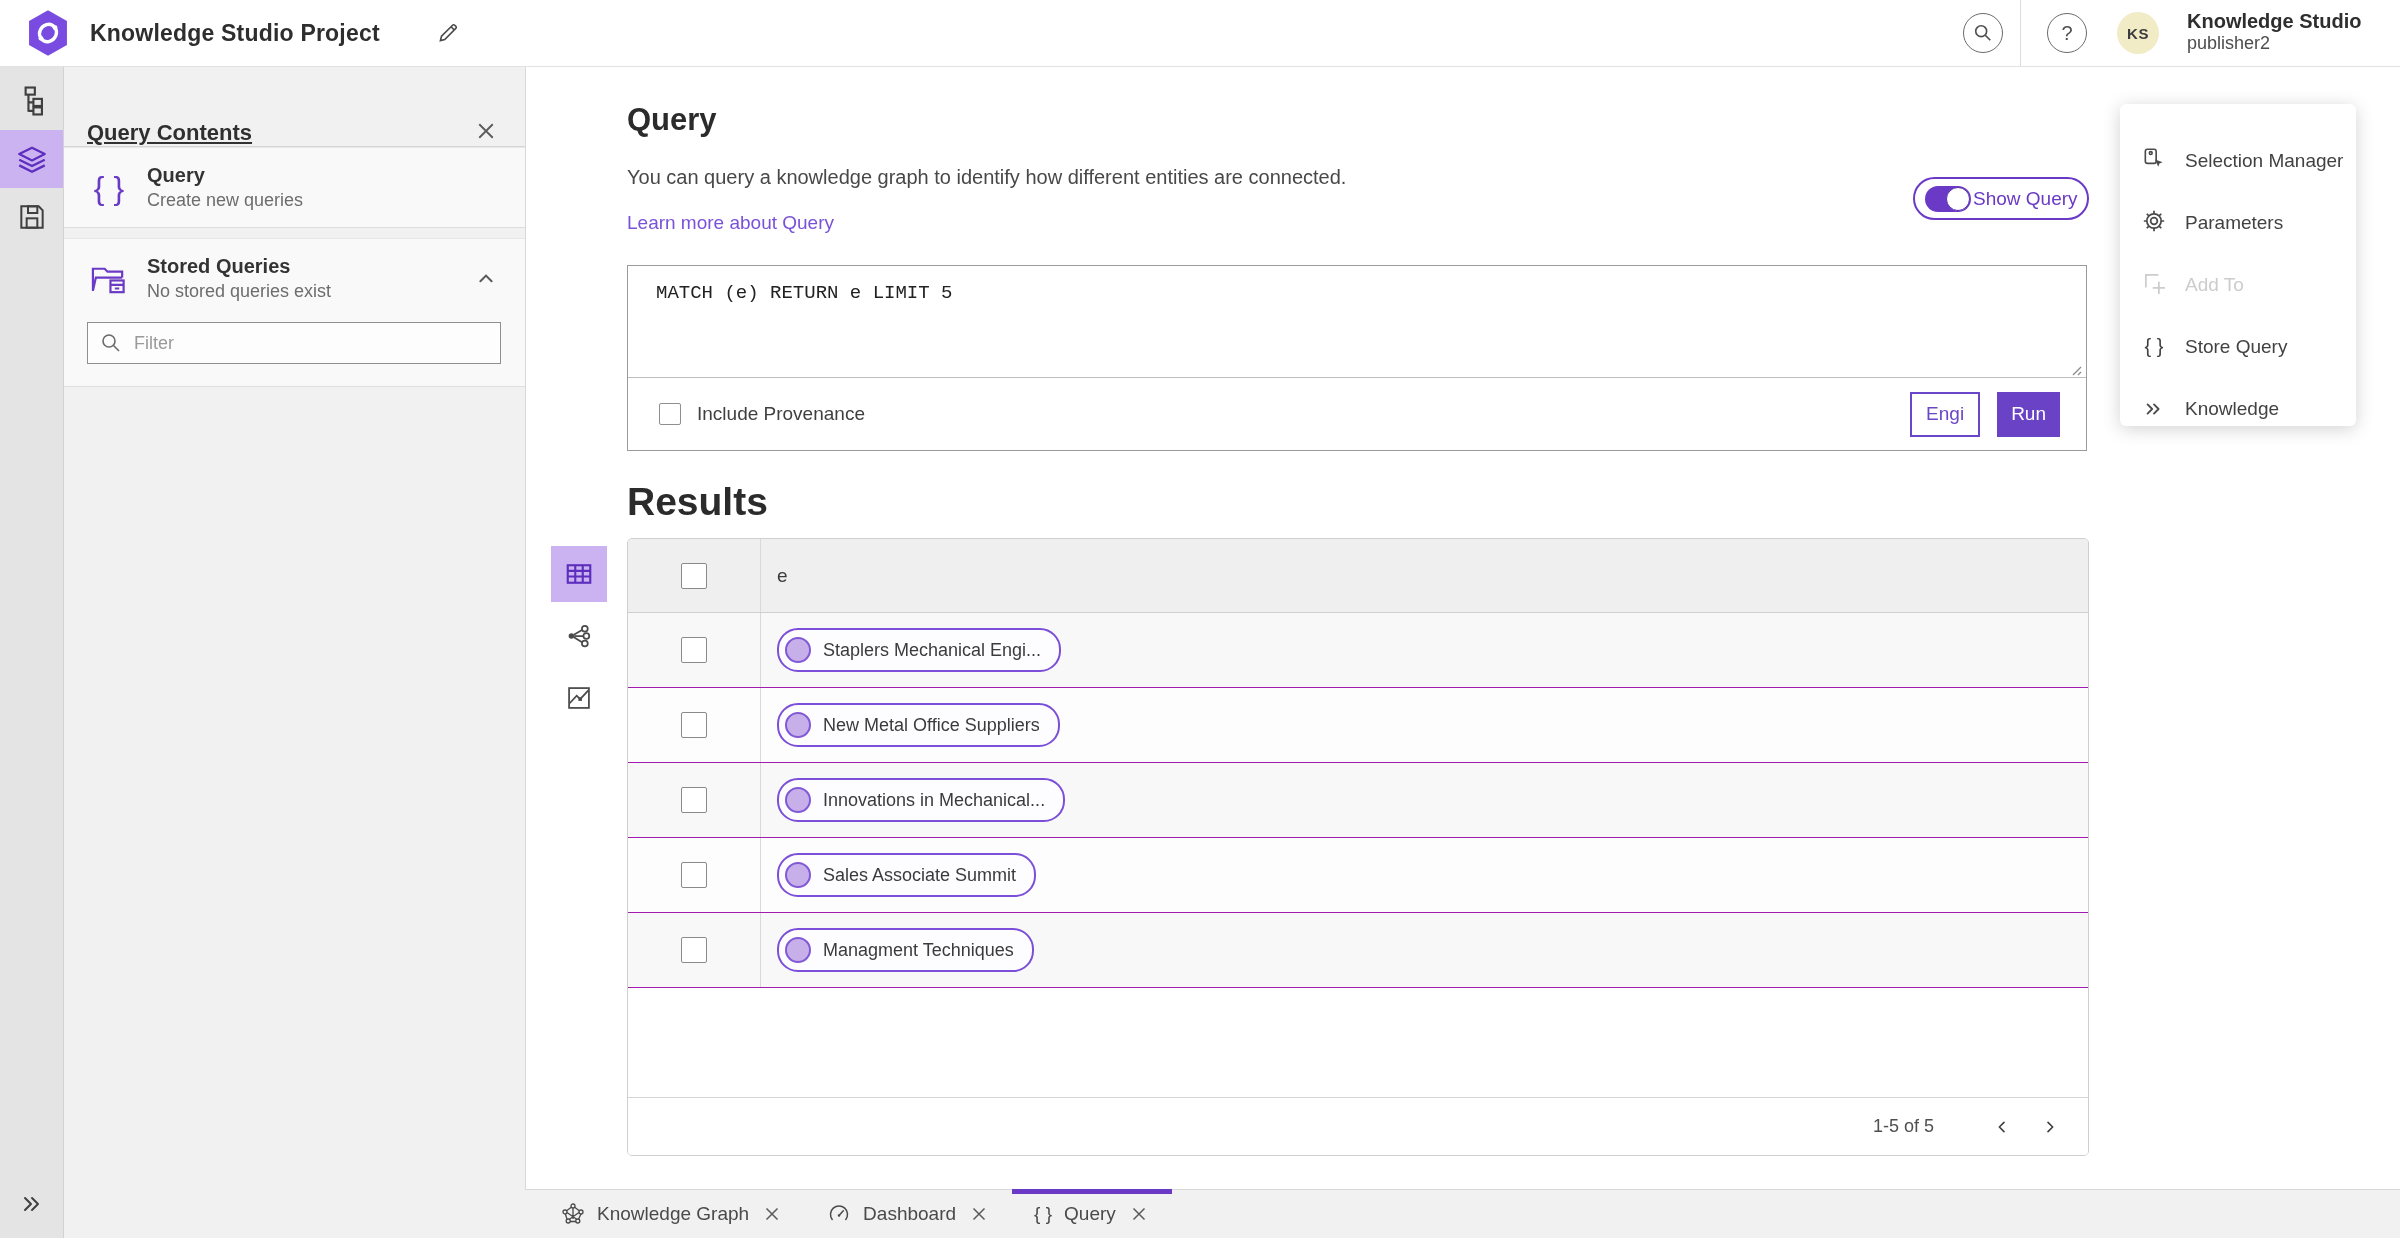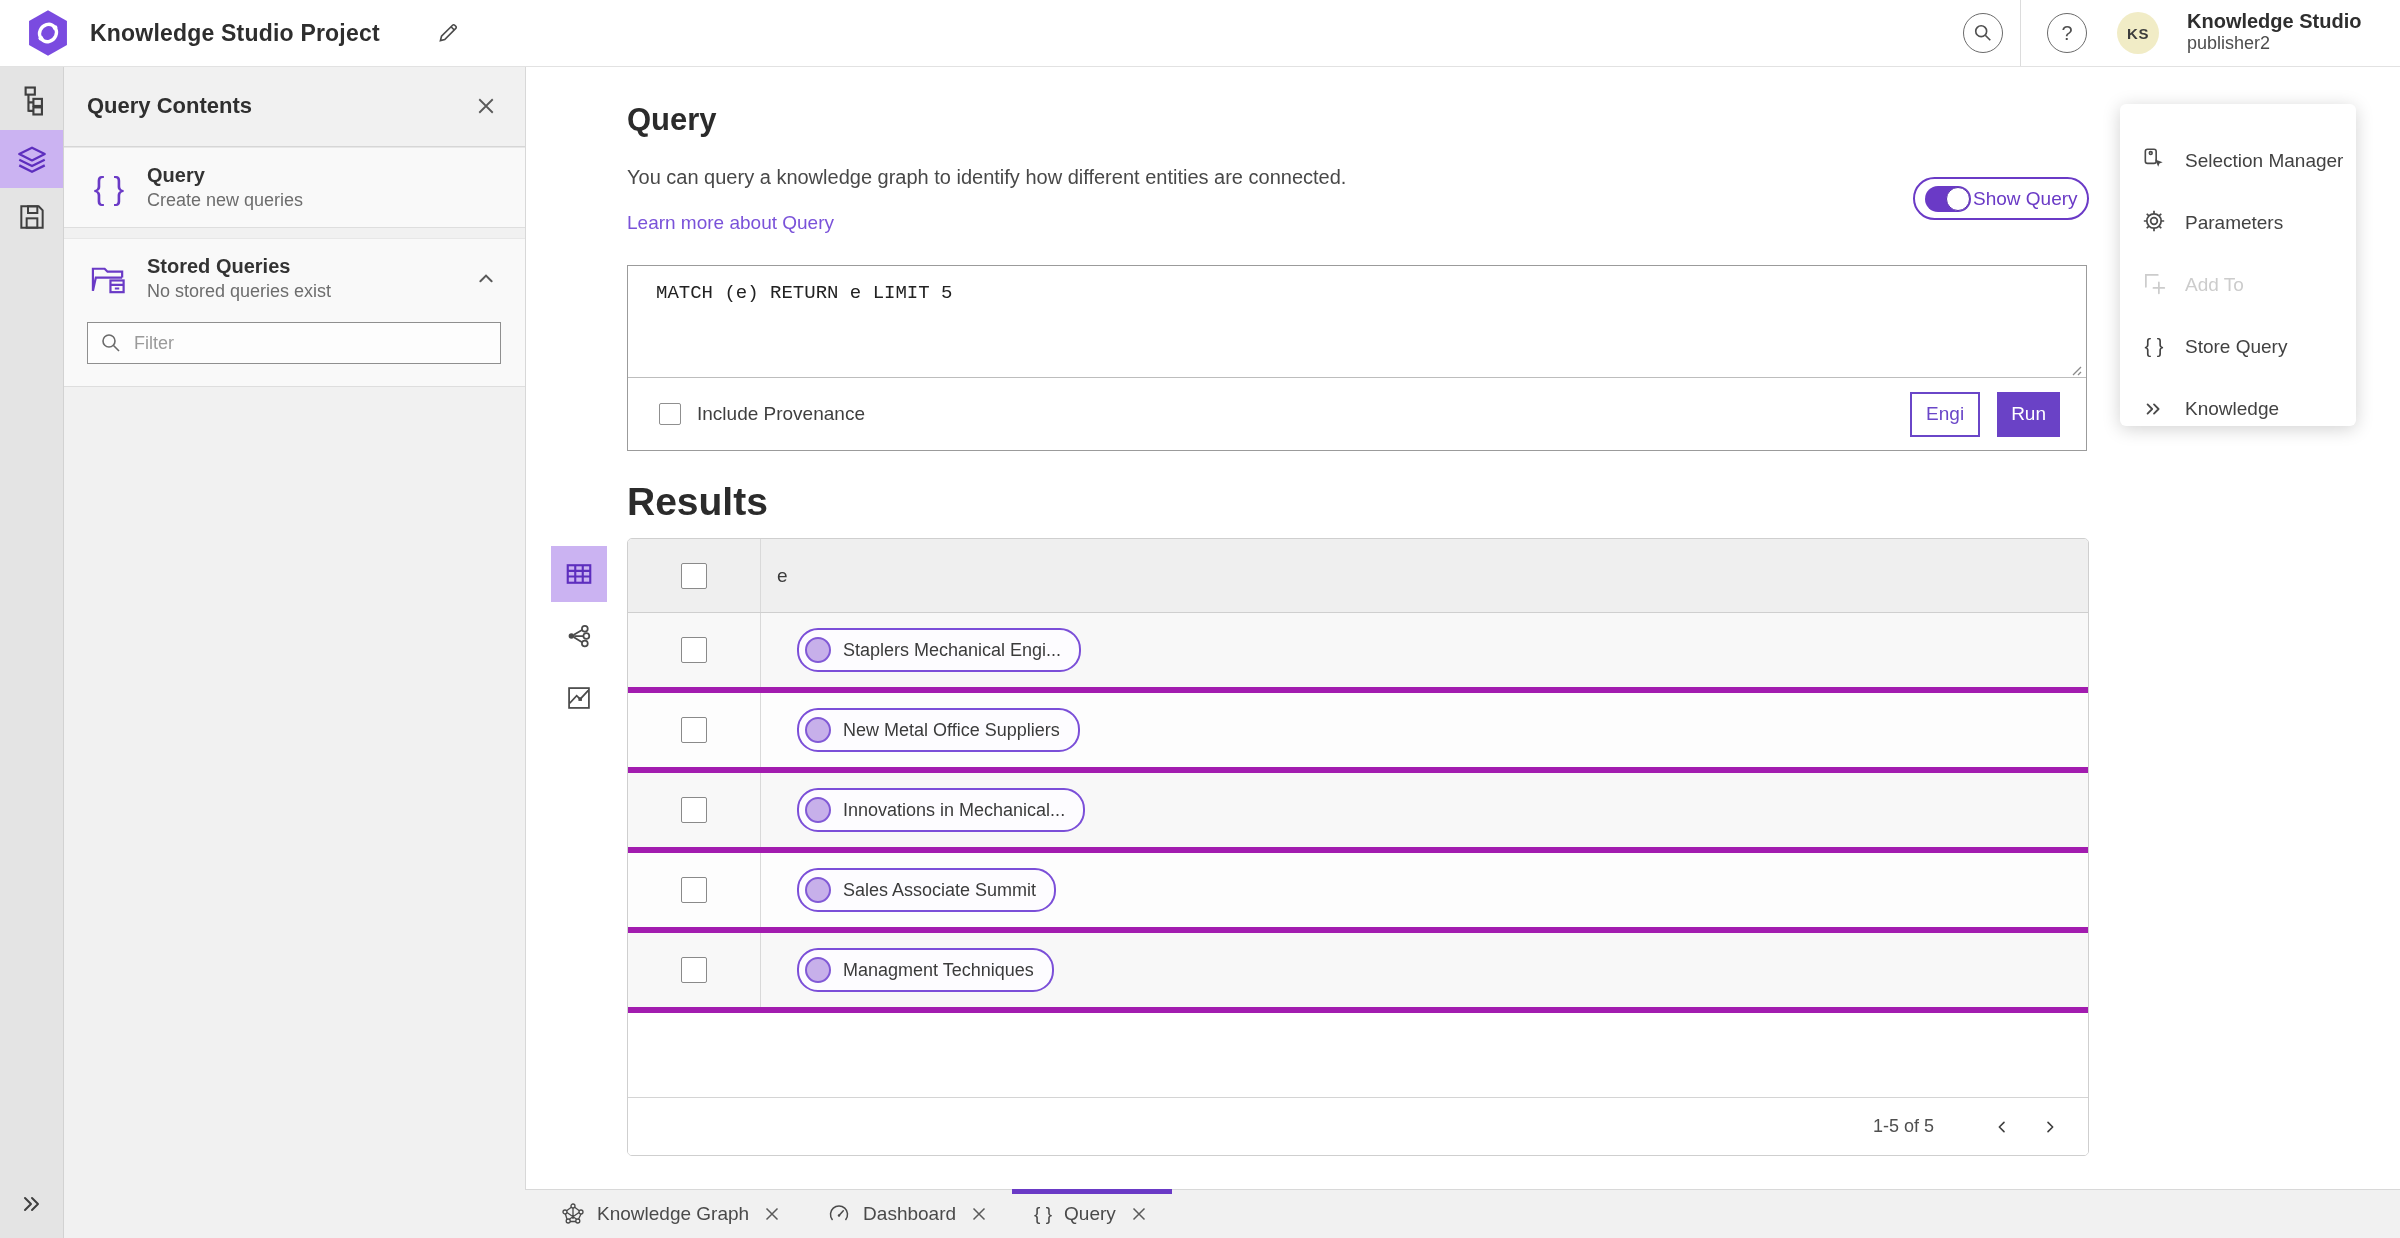--- a/index.html
+++ b/index.html
@@ -33,22 +33,22 @@
            border-right:1px solid #d2d2d2;z-index:15;}
   .side-icon{width:63px;height:58px;display:flex;align-items:center;justify-content:center;cursor:pointer;}
   .side-icon.first{margin-top:6px;}
   .side-icon.selected{background:#cbb3f2;}
   .sidebar-expand{position:absolute;bottom:12px;left:0;width:63px;height:44px;display:flex;
                   align-items:center;justify-content:center;cursor:pointer;}
 
   
   .panel{position:absolute;left:63px;top:66px;bottom:0;width:462px;background:#f1f1f1;
          border-right:1px solid #d8d8d8;z-index:10;}
-  .panel-header{height:80px;border-bottom:1px solid #d6d6d6;display:flex;align-items:center;
-                padding:0 24px;}
+  .panel-header{height:80px;border-bottom:1px solid #d6d6d6;display:flex;align-items:flex-end;
+                padding:0 24px;text-decoration:underline;}
   .panel-title{font-size:22px;font-weight:700;color:#2f2f2f;flex:1;}
   .panel-close{width:30px;height:30px;border:none;background:none;cursor:pointer;display:flex;
                align-items:center;justify-content:center;padding:0;}
   .panel-block{background:#f9f9f9;border-bottom:1px solid #dedede;border-top:1px solid #e7e7e7;}
   .block-row{display:flex;align-items:center;padding:16px 24px;cursor:pointer;}
   .block-icon{width:44px;display:flex;justify-content:center;margin-right:16px;}
   .braces-glyph{font-size:32px;color:#6a3ac6;font-weight:400;line-height:1;}
   .block-texts{flex:1;}
   .block-title{font-size:20px;font-weight:700;color:#333;}
   .block-sub{font-size:18px;color:#6d6d6d;margin-top:3px;}
@@ -95,21 +95,21 @@
 
   .view-switcher{position:absolute;left:26px;top:480px;width:56px;}
   .view-btn{width:56px;height:56px;display:flex;align-items:center;justify-content:center;cursor:pointer;
             margin-bottom:6px;background:none;border:none;padding:0;}
   .view-btn.selected{background:#cbb3f2;}
 
   .results-table{position:absolute;left:102px;top:472px;width:1462px;height:618px;border:1px solid #cfcfcf;
                  border-radius:5px;background:#fff;box-sizing:border-box;display:flex;flex-direction:column;
                  overflow:hidden;}
   .t-header{height:73px;flex:none;background:#efefef;border-bottom:1px solid #cfcfcf;display:flex;}
-  .t-row{height:74px;flex:none;border-bottom:6px solid #a21caf;display:flex;gap:20px;}
+  .t-row{height:74px;flex:none;border-bottom:1px solid #a21caf;display:flex;}
   .t-row.odd{background:#f8f8f8;}
   .t-row.even{background:#fdfdfd;}
   .cell-check{width:132px;flex:none;display:flex;align-items:center;justify-content:center;
               border-right:1px solid #d9d9d9;}
   .tbl-checkbox{width:24px;height:24px;border:1px solid #8a8a8a;background:#fff;border-radius:2px;cursor:pointer;}
   .cell-e{flex:1;display:flex;align-items:center;padding-left:16px;font-size:19px;color:#3b3b3b;}
   .chip{display:inline-flex;align-items:center;height:40px;border:2px solid #7b4fd8;border-radius:21px;
         background:#fdfcff;padding:0 18px 0 6px;cursor:pointer;}
   .chip-circle{width:26px;height:26px;border-radius:50%;background:#c7b0ea;border:2px solid #8159d6;
                box-sizing:border-box;margin-right:12px;flex:none;}

